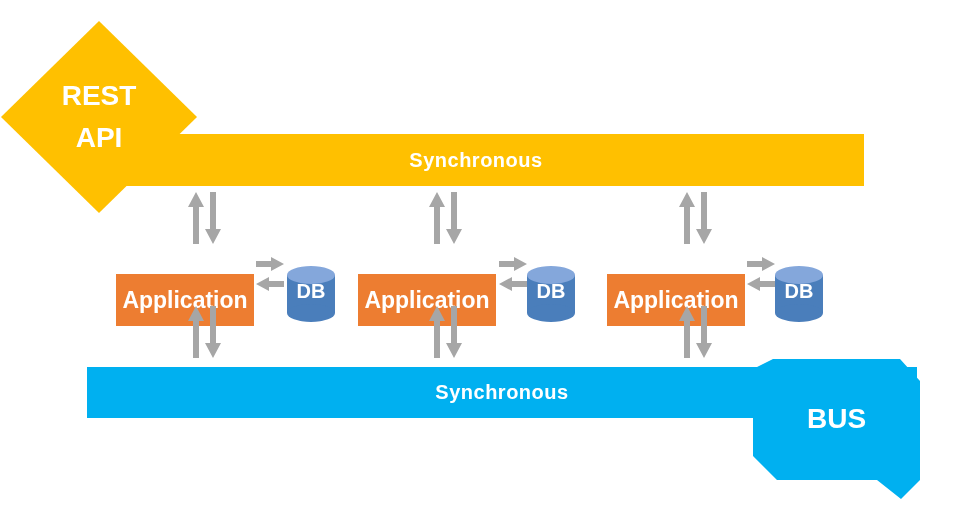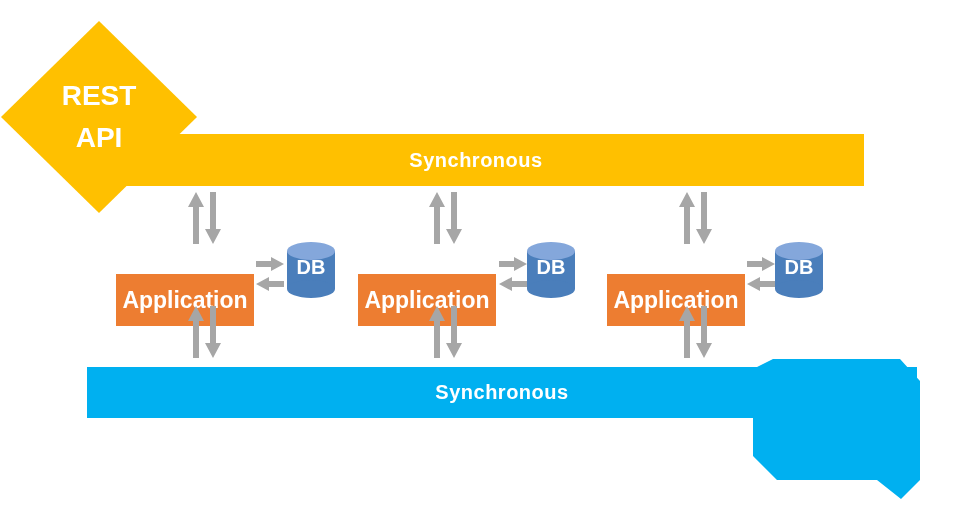--- a/index.html
+++ b/index.html
@@ -67,21 +67,21 @@
     font-size: 23px;
     z-index: 1;
     margin-top: 24px;
   }
   .app-1 { left: 116px; }
   .app-2 { left: 358px; }
   .app-3 { left: 607px; }
 
   .db-wrap {
     position: absolute;
-    top: 242px;
+    top: 266px;
     width: 32px; height: 56px;
     z-index: 1;
   }
   .db-1 { left: 287px; }
   .db-2 { left: 527px; }
   .db-3 { left: 775px; }
   .db-body { fill: var(--db_body, #4A7EBB); }
   .db-top  { fill: var(--db_top, #84A7DB); }
   .db-label {
     position: absolute;
@@ -228,15 +228,16 @@
   </svg>
 
   <div class="bar async-bar">
     <span>Synchronous</span>
   </div>
 
   <svg class="event-bus" viewBox="0 0 167 142">
     <path class="event-bus-shape" d="M20,1 L147,1 L167,23 L167,122 L148,141 L124,122 L24,122 L0,98 L0,11 Z"></path>
   </svg>
   <div class="event-bus-text">
+    <span>BUS</span>
   </div>
 
 </div>
 
 </body></html>

